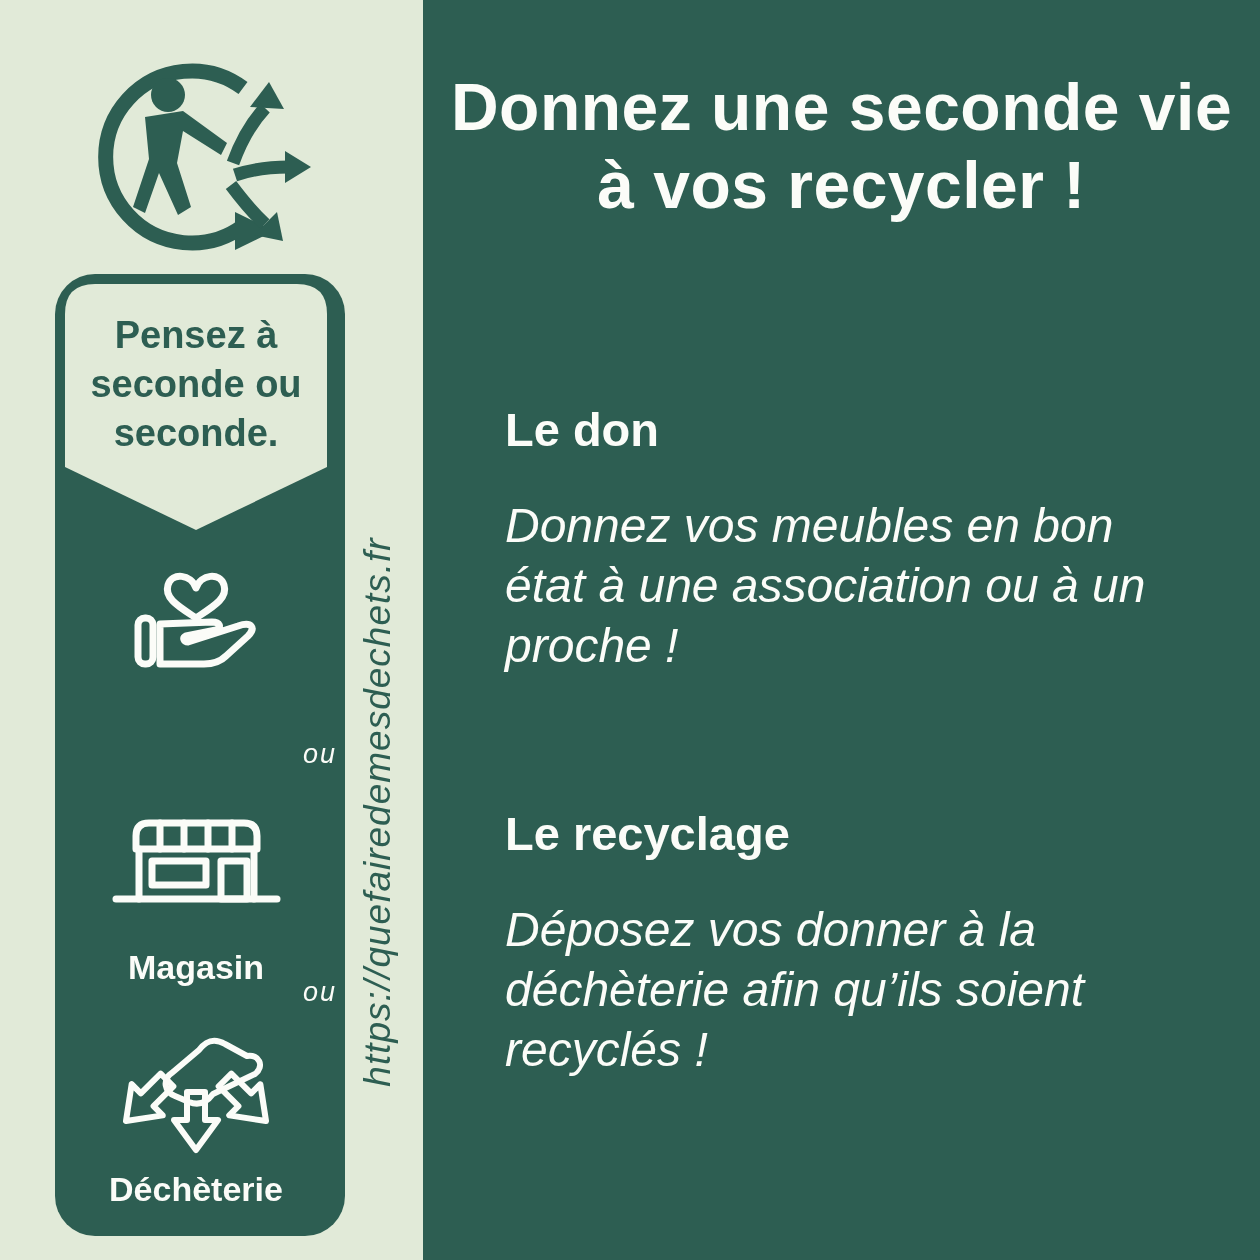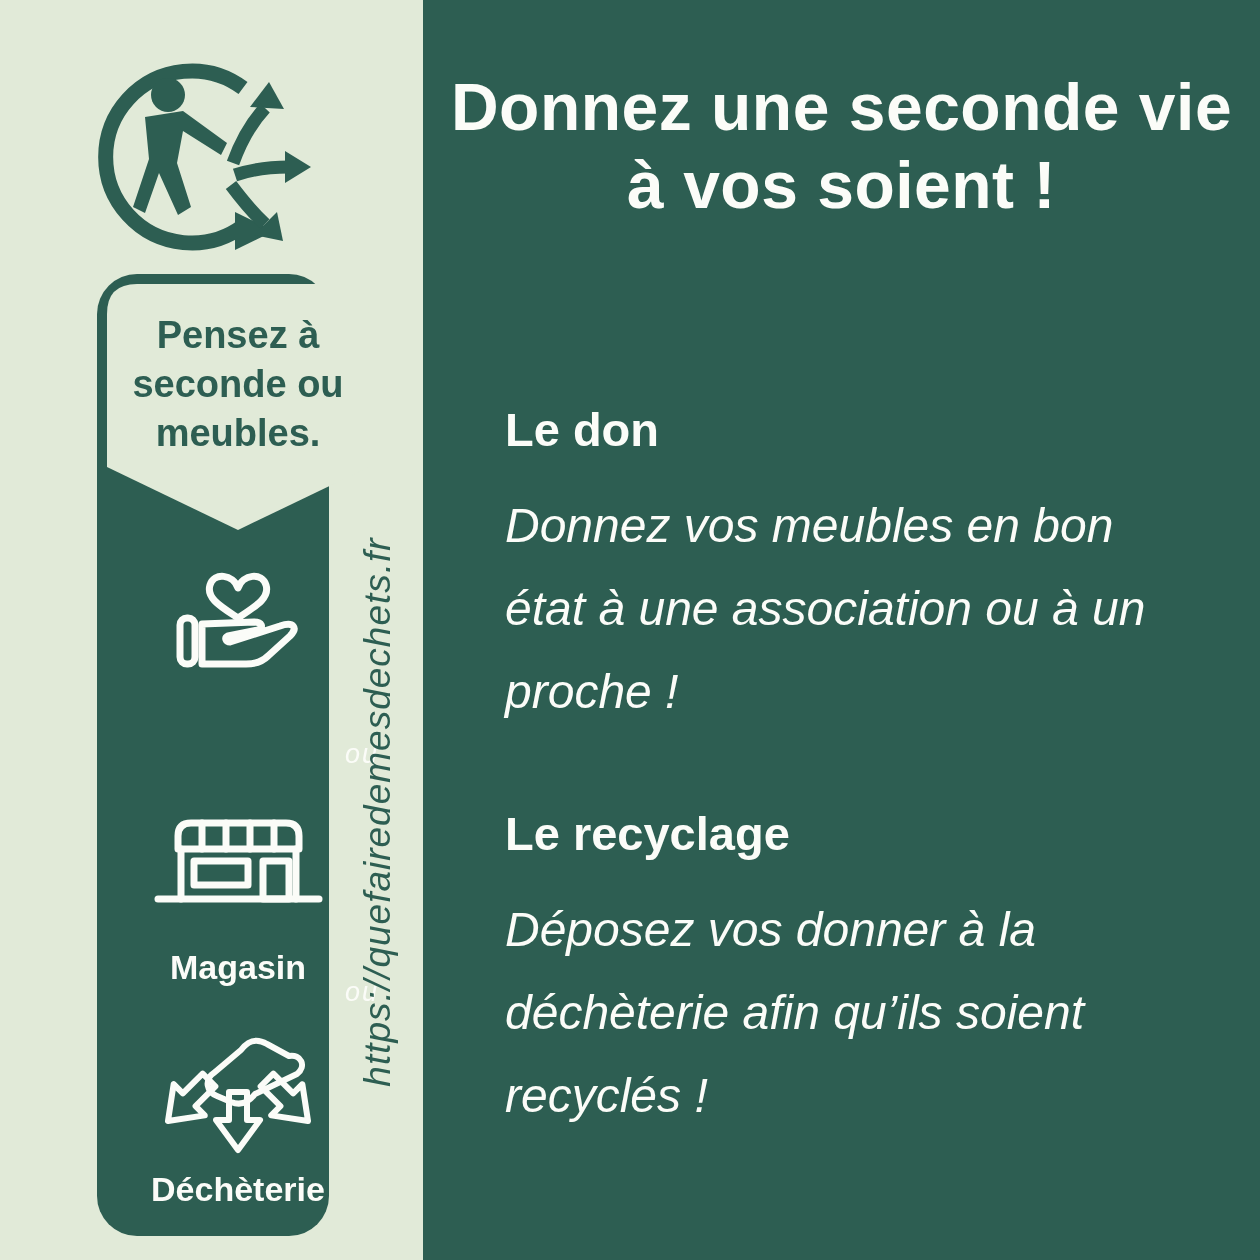--- a/index.html
+++ b/index.html
@@ -18,26 +18,26 @@
   .title{
     position:absolute;top:68px;left:0;right:0;text-align:center;
     color:var(--white);font-weight:700;font-size:66px;line-height:78px;letter-spacing:.5px;
   }
   .title span{display:block;}
   .section{position:absolute;left:82px;right:30px;color:var(--white);}
   .sec-don{top:402px;}
   .sec-recyclage{top:806px;}
   .section .heading{font-size:47px;font-weight:700;line-height:56px;}
   .section .body{margin-top:38px;font-size:48px;font-style:italic;line-height:60px;font-weight:400;}
-  .section .body span{display:block;margin-top:23px;}
+  .section .body span{display:block;}
   
   .triman{position:absolute;left:93px;top:54px;width:220px;height:206px;}
   .ribbon{
-    position:absolute;left:55px;top:274px;width:232px;height:962px;
-    background:var(--dark);border-radius:40px;margin-left:42px;
+    position:absolute;left:55px;top:274px;width:290px;height:962px;
+    background:var(--dark);border-radius:40px;
   }
   .pennant{position:absolute;left:0;top:0;}
   .banner-text{
     position:absolute;top:37px;left:0;width:282px;text-align:center;
     color:var(--dark);font-weight:700;font-size:38px;line-height:49px;
   }
   .banner-text span{display:block;}
   .ribbon-icon{position:absolute;}
   .icon-association{left:71px;top:280px;}
   .icon-magasin{left:54px;top:528px;}
@@ -89,21 +89,21 @@
   </svg>
 
   <div class="ribbon">
     <svg class="pennant" width="282" height="260" viewBox="0 0 282 260">
       <path d="M10,40 Q10,10 40,10 H242 Q272,10 272,40 V193 L141,256 L10,193 Z" fill="#E1EAD8"></path>
     </svg>
 
     <div class="banner-text">
       <span>Pensez à</span>
       <span>seconde ou</span>
-      <span>meubles.</span>
+      <span>seconde.</span>
     </div>
 
     <svg class="ribbon-icon icon-association" width="140" height="125" viewBox="0 0 140 125">
       <g fill="none" stroke="#FBFCF8" stroke-width="7" stroke-linejoin="round" stroke-linecap="round">
         <path d="M70,34 C65,20 46,18 42,31 C38,44 52,52 70,64 C88,52 102,44 98,31 C94,18 75,20 70,34 Z"></path>
         <rect x="12" y="64" width="15" height="46" rx="7"></rect>
         <path d="M34,70 L86,68 C94,68 96,73 90,76 L60,82 C56,84 58,88 62,88 L112,72 C126,67 130,74 122,82 L100,102 C94,108 86,110 78,110 L34,110 Z"></path>
       </g>
     </svg>
 
@@ -134,21 +134,21 @@
     <div class="opt-label label-decheterie">Déchèterie</div>
   </div>
 
   <div class="url-anchor">
     <span>https://quefairedemesdechets.fr</span>
   </div>
 
   <div class="right-panel">
     <div class="title">
       <span>Donnez une seconde vie</span>
-      <span>à vos soient !</span>
+      <span>à vos recycler !</span>
     </div>
 
     <div class="section sec-don">
       <div class="heading">Le don</div>
       <div class="body">
         <span>Donnez vos meubles en bon</span>
         <span>état à une association ou à un</span>
         <span>proche !</span>
       </div>
     </div>

